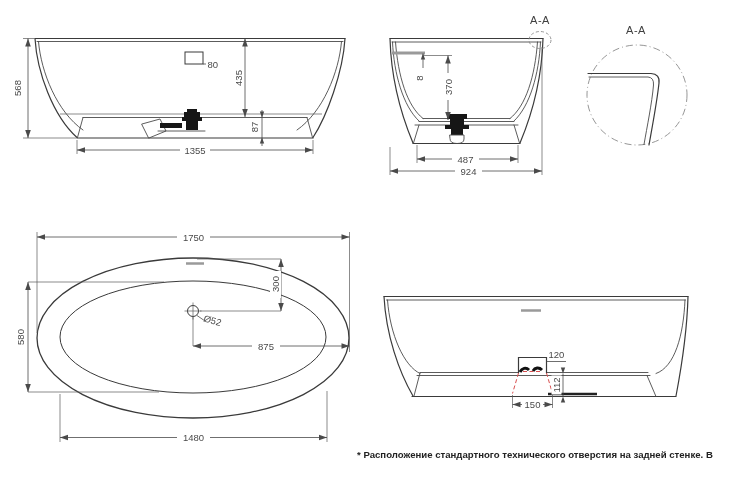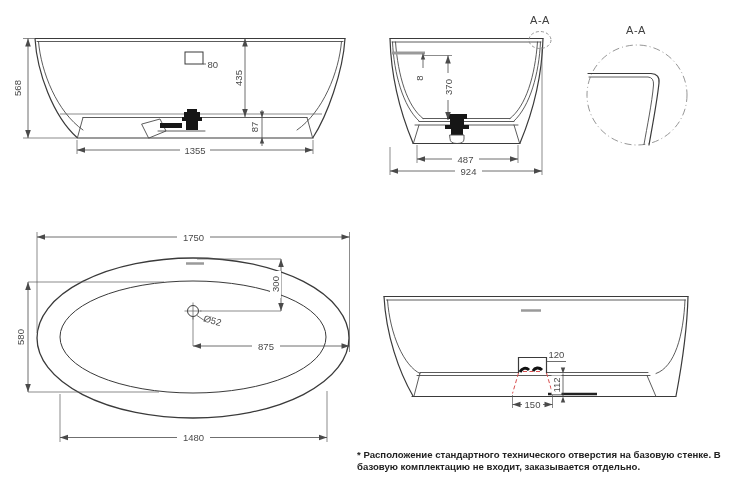--- a/index.html
+++ b/index.html
@@ -221,16 +221,15 @@
 
     <path class="ext" d="M512.5,395 V408"></path>
     <path class="ext" d="M552.5,395 V408"></path>
     <path class="dim" d="M512.5,404.5 H552.5" marker-start="url(#arr)" marker-end="url(#arr)"></path>
     <rect class="whitebg" x="522" y="399" width="21" height="11"></rect>
     <text x="532.5" y="408" text-anchor="middle">150</text>
   </g>
 </svg>
 
 <div id="footnote">
-  <div>* Расположение стандартного технического отверстия на базовую стенке. В</div>
-  <div>базовую комплектацию не входит, заказывается отдельно.</div>
+  <div>* Расположение стандартного технического отверстия на задней стенке. В</div>
 </div>
 </div>
 
 </body></html>

